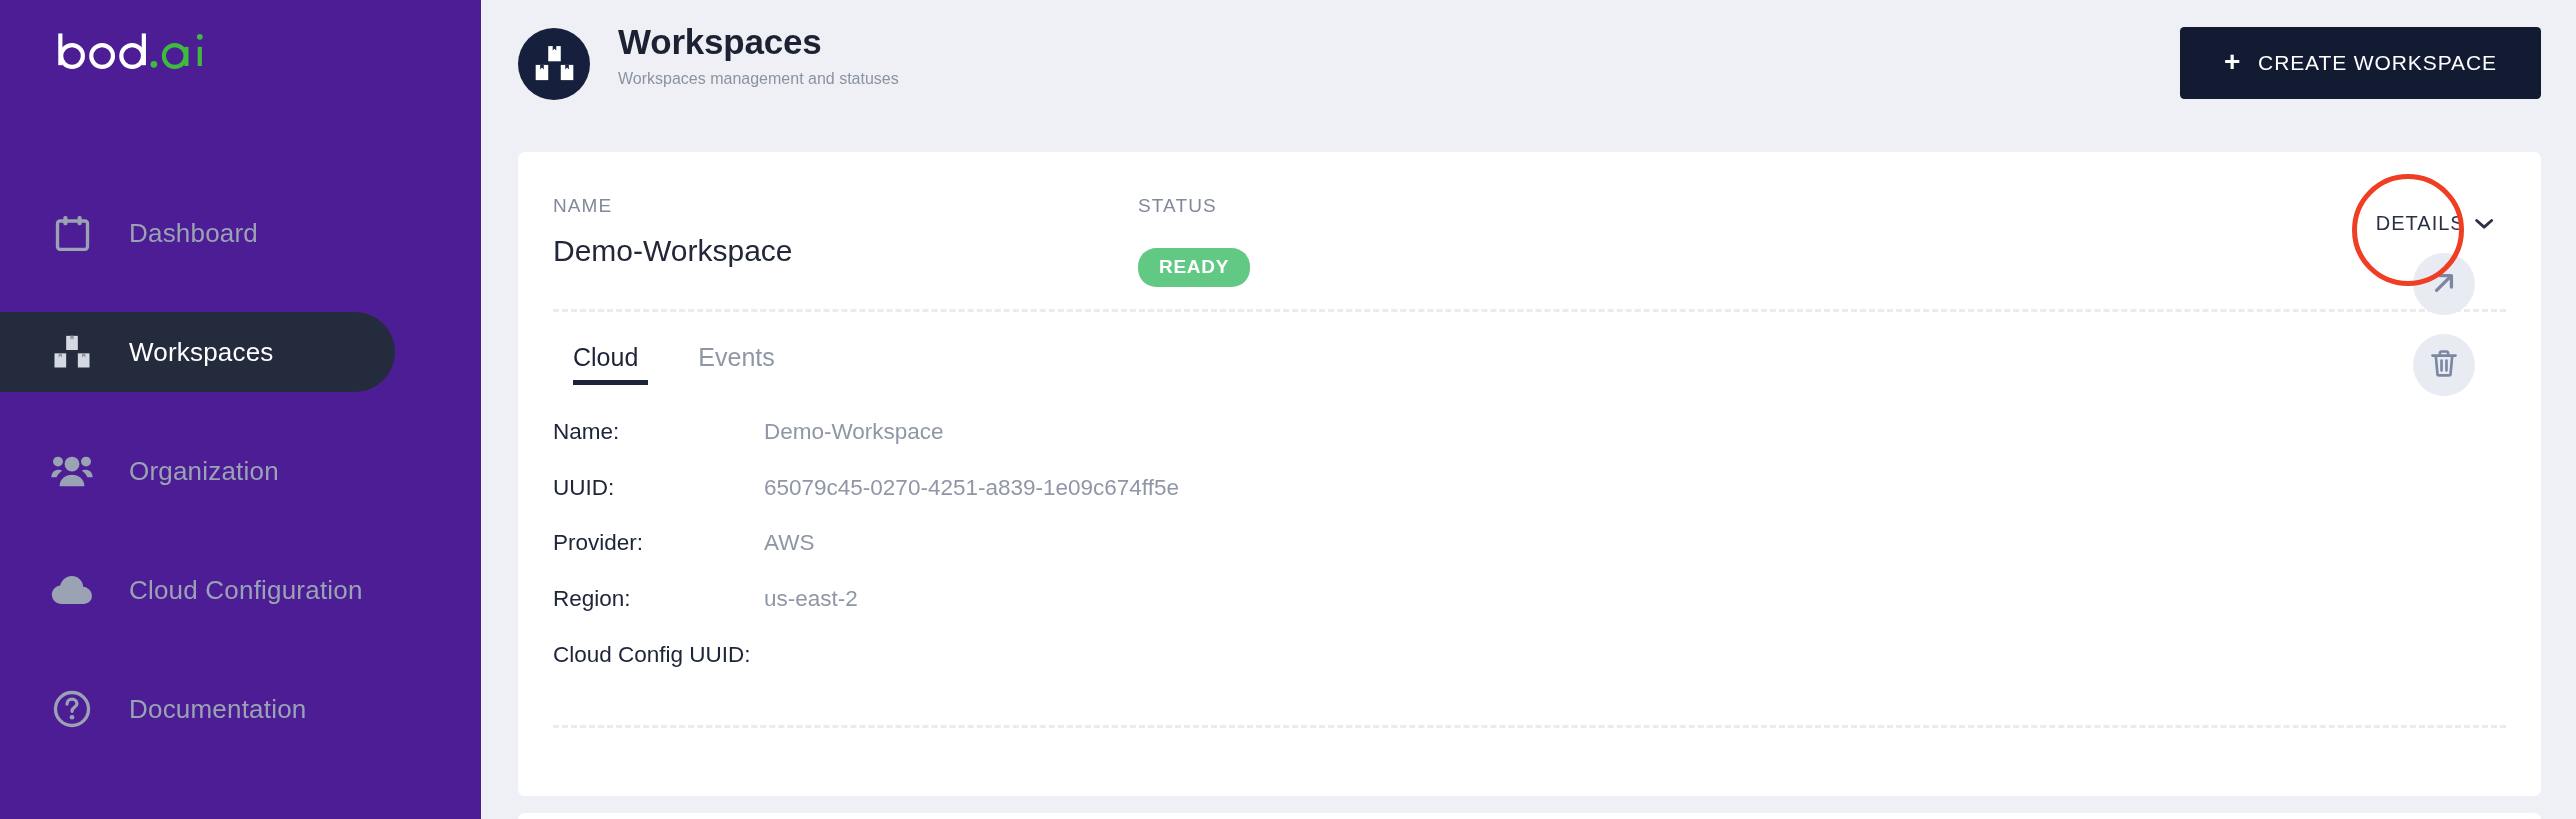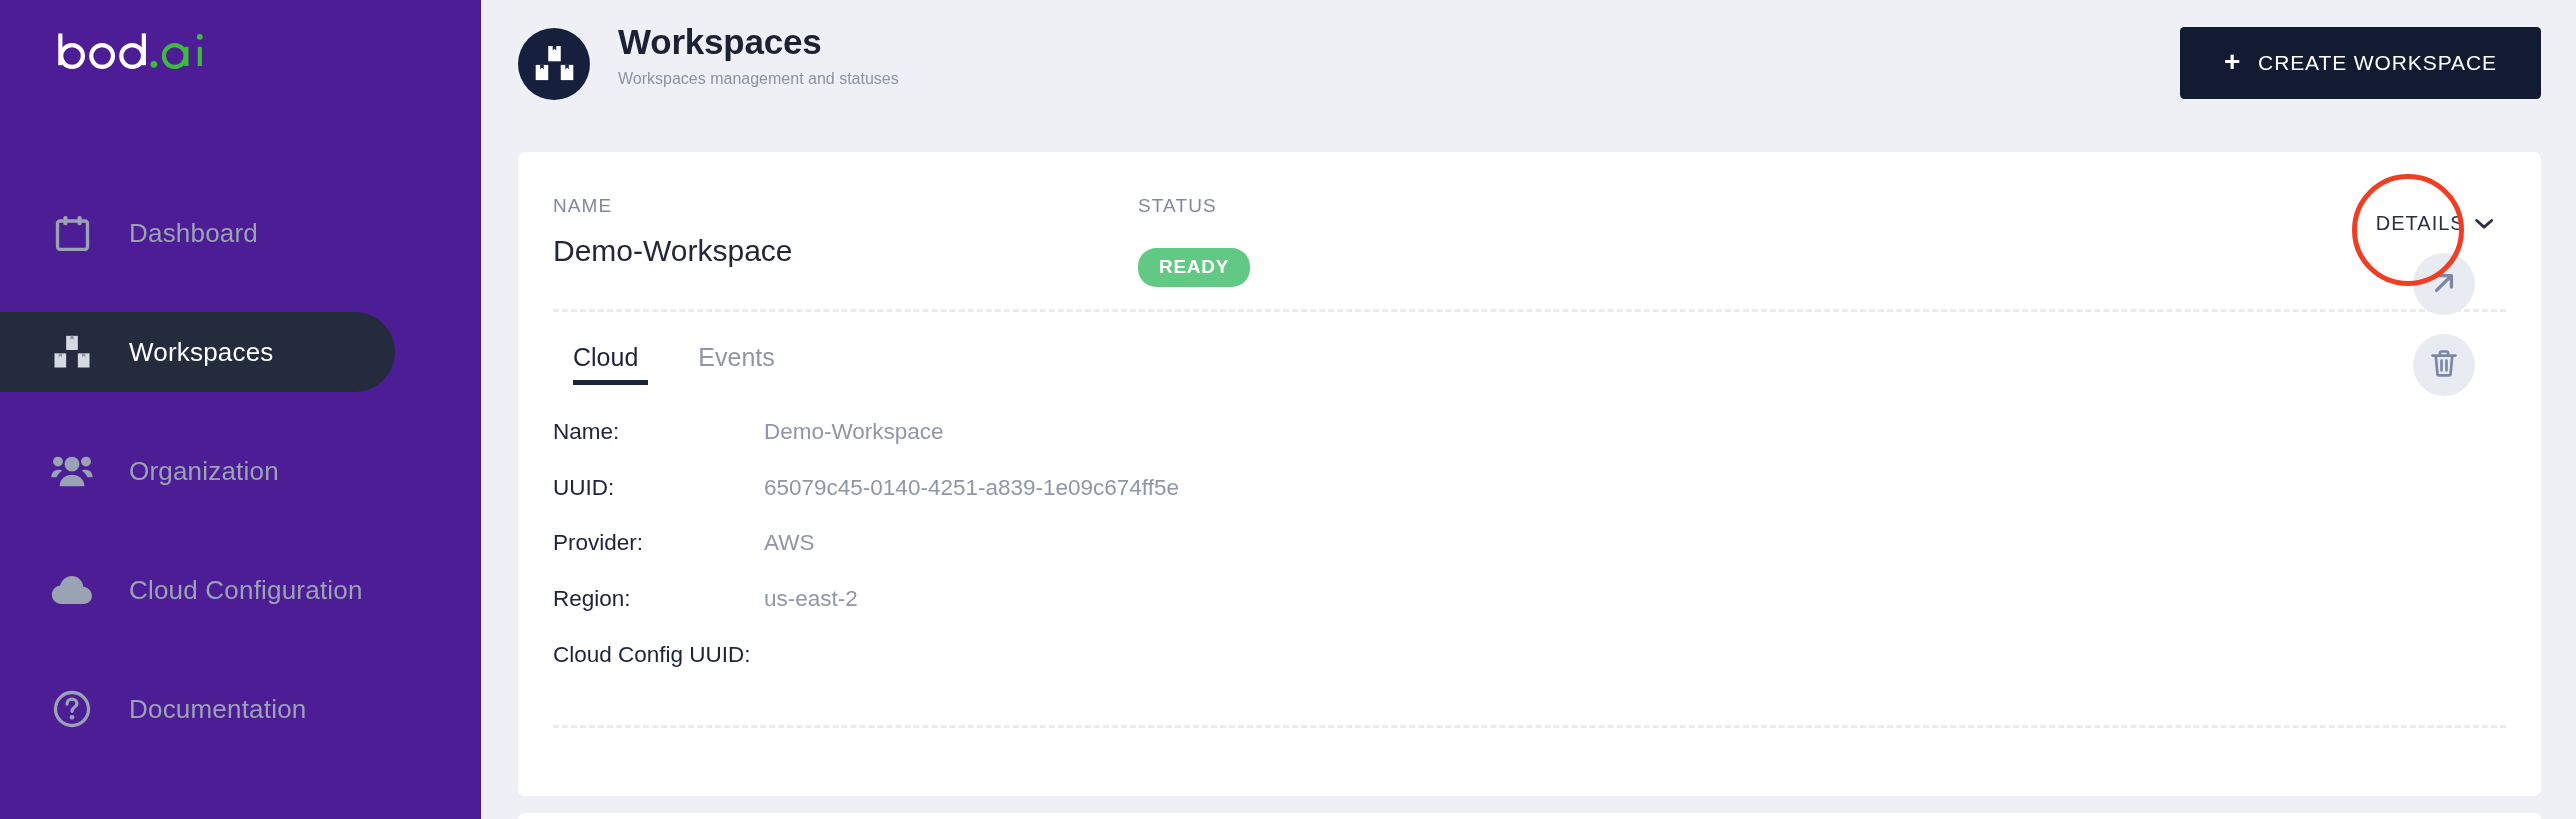--- a/index.html
+++ b/index.html
@@ -497,21 +497,21 @@
       <button class="tab">Events</button>
     </div>
 
     <div id="config-list">
       <div class="config-row">
         <div class="config-label">Name:</div>
         <div class="config-value">Demo-Workspace</div>
       </div>
       <div class="config-row">
         <div class="config-label">UUID:</div>
-        <div class="config-value">65079c45-0140-4251-a839-1e09c674ff5e</div>
+        <div class="config-value">65079c45-0270-4251-a839-1e09c674ff5e</div>
       </div>
       <div class="config-row">
         <div class="config-label">Provider:</div>
         <div class="config-value">AWS</div>
       </div>
       <div class="config-row">
         <div class="config-label">Region:</div>
         <div class="config-value">us-east-2</div>
       </div>
       <div class="config-row">

